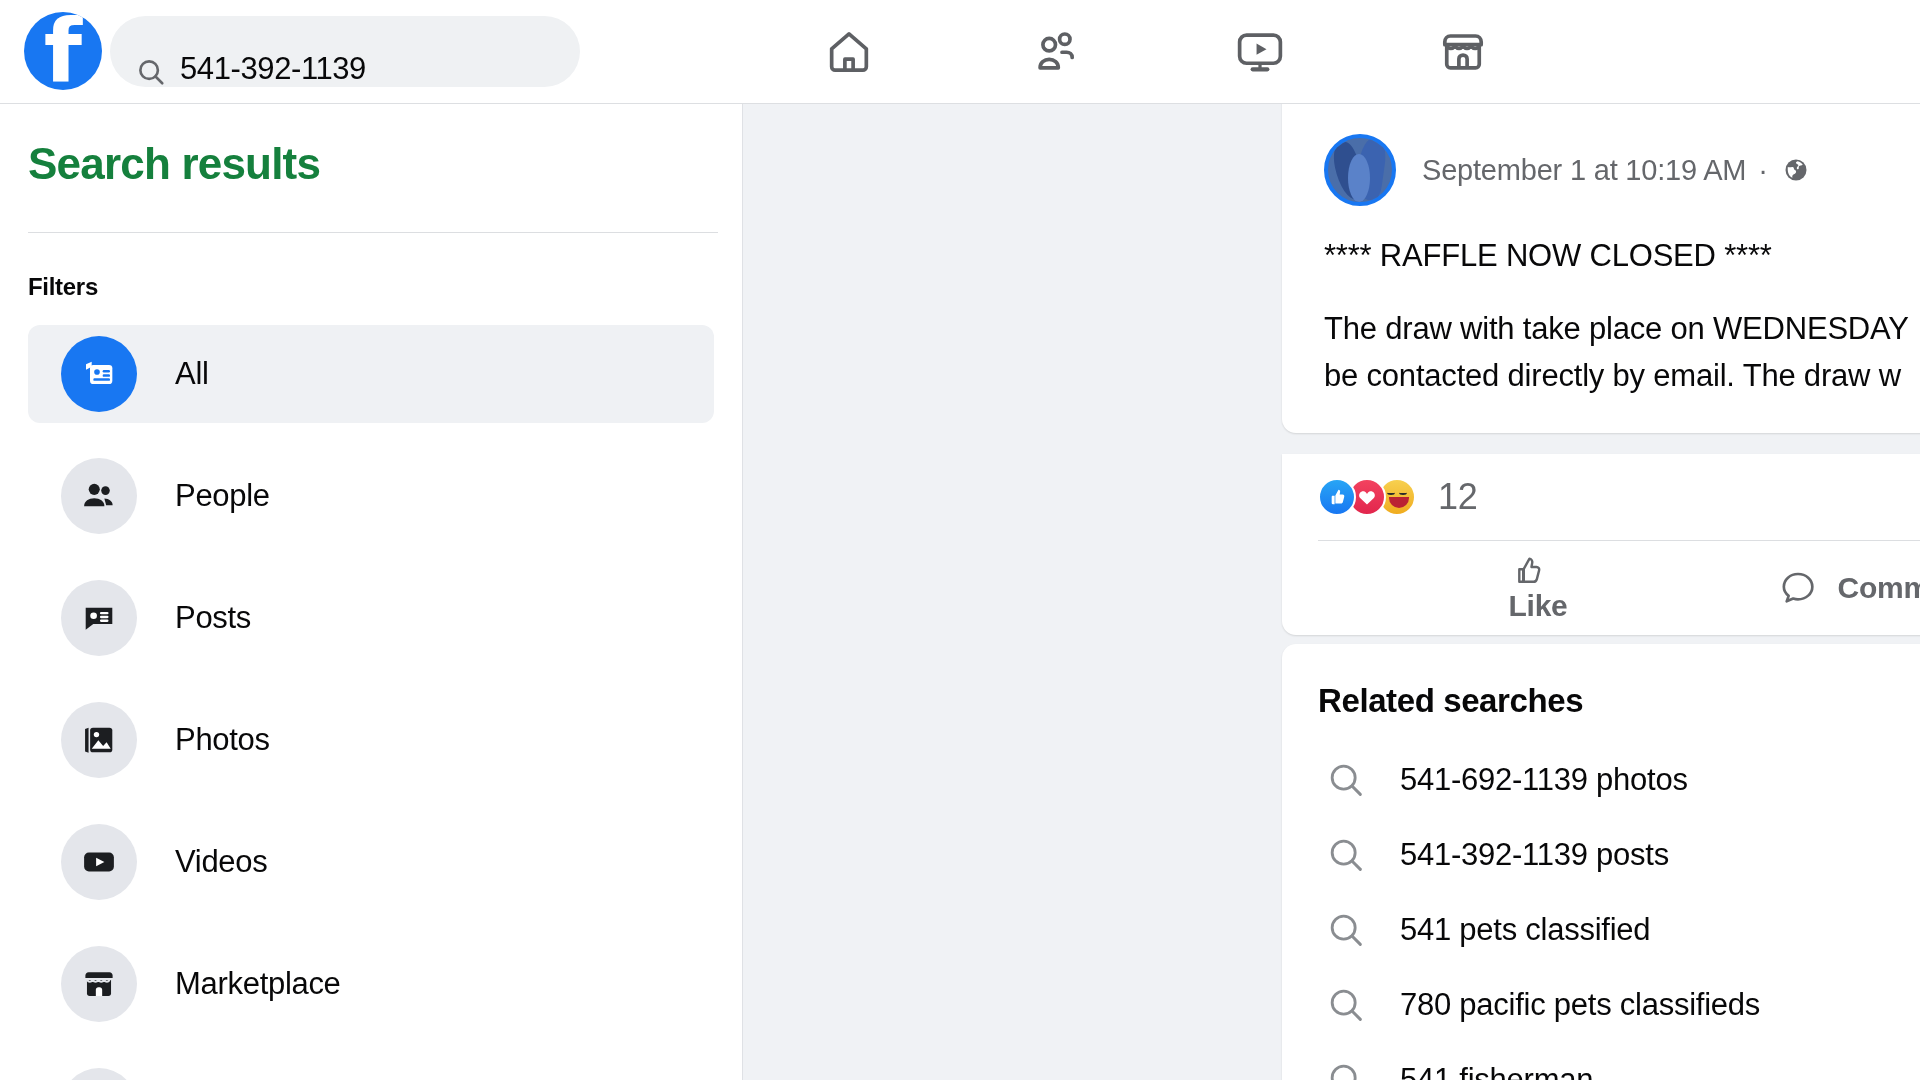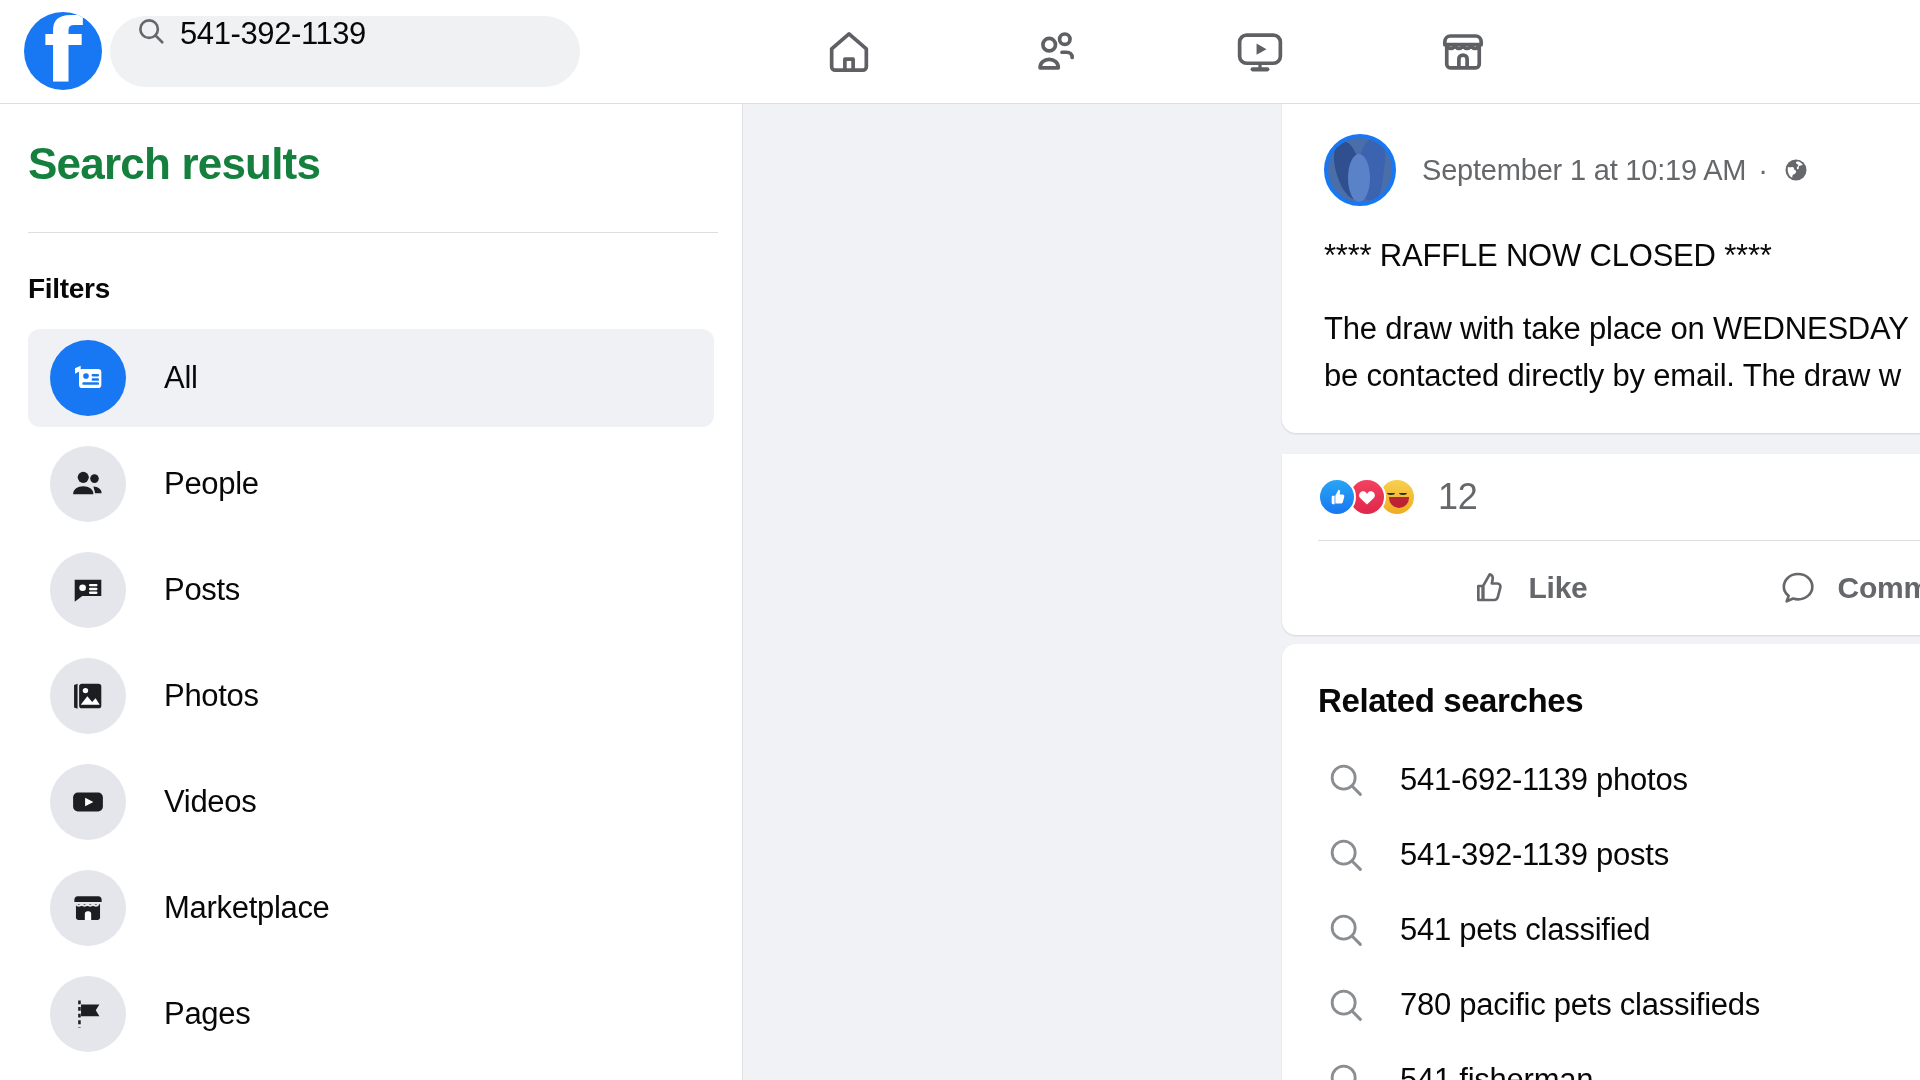--- a/index.html
+++ b/index.html
@@ -28,21 +28,21 @@
   .fb-logo .f-glyph {
     position:absolute; left:0; top:0; width:78px; height:78px;
     color:#ffffff; font-size:88px; font-weight:bold;
     font-family:"DejaVu Sans", sans-serif;
     line-height:78px; text-align:center;
   }
   .search-pill {
     position:absolute; left:110px; top:16px;
     width:470px; height:71px; border-radius:36px;
     background:#eff1f3;
-    display:flex; align-items:flex-start; padding-left:26px;
+    display:flex; align-items:flex-end; padding-left:26px;
   }
   .search-pill .mag { width:30px; height:30px; flex:0 0 30px; margin-right:14px; }
   .search-pill input {
     border:none; outline:none; background:transparent;
     font-family:"Liberation Sans", sans-serif;
     font-size:31px; color:#080809; letter-spacing:-0.4px;
     width:380px; font-weight:400;
   }
   .nav-icons { position:absolute; left:790px; top:0; height:104px; display:flex; align-items:center; }
   .nav-btn {
@@ -66,28 +66,28 @@
   .page-title {
     font-size:44px; font-weight:bold; color:#15803d;
     letter-spacing:-0.8px; line-height:1.1;
     padding:6px 0 0 0;
   }
   .divider {
     height:1px; background:#dcdee1;
     margin:44px 0 0 0; width:690px;
   }
   .filters-label {
-    font-size:28px; font-weight:bold; color:#080809;
+    font-size:24px; font-weight:bold; color:#080809;
     letter-spacing:-0.3px; margin-top:40px;
   }
   .filter-list { margin-top:24px; }
   .filter-item {
     display:flex; align-items:center;
     height:98px; border-radius:12px;
-    padding-left:0px; margin-bottom:8px;
+    padding-left:11px; margin-bottom:24px;
     cursor:pointer;
   }
   .filter-item.active { background:#eff1f4; }
   .filter-badge {
     width:76px; height:76px; border-radius:50%;
     background:#e4e6eb;
     display:flex; align-items:center; justify-content:center;
     flex:0 0 76px; margin-left:22px;
   }
   .filter-item.active .filter-badge { background:#1877f2; }
@@ -195,21 +195,21 @@
     margin-left:30px;
     font-size:36px; color:#65676b; letter-spacing:-0.2px;
   }
   .action-sep { height:1px; background:#dcdee1; margin:0 36px; }
   .action-row { display:flex; align-items:center; height:94px; }
   .action-btn {
     display:flex; align-items:center; justify-content:center;
     border-radius:8px; cursor:pointer;
     height:70px;
   }
-  .action-btn.like { width:300px; margin-left:96px; }
+  .action-btn.like { width:300px; margin-left:96px;flex-direction:column; }
   .action-btn.comment { width:320px; margin-left:38px; }
   .action-btn svg { display:block; }
   .action-label {
     font-size:30px; font-weight:bold; color:#65676b;
     letter-spacing:-0.2px; margin-left:20px;
   }
 
   
   .related-card {
     position:absolute; top:540px; left:20px;

